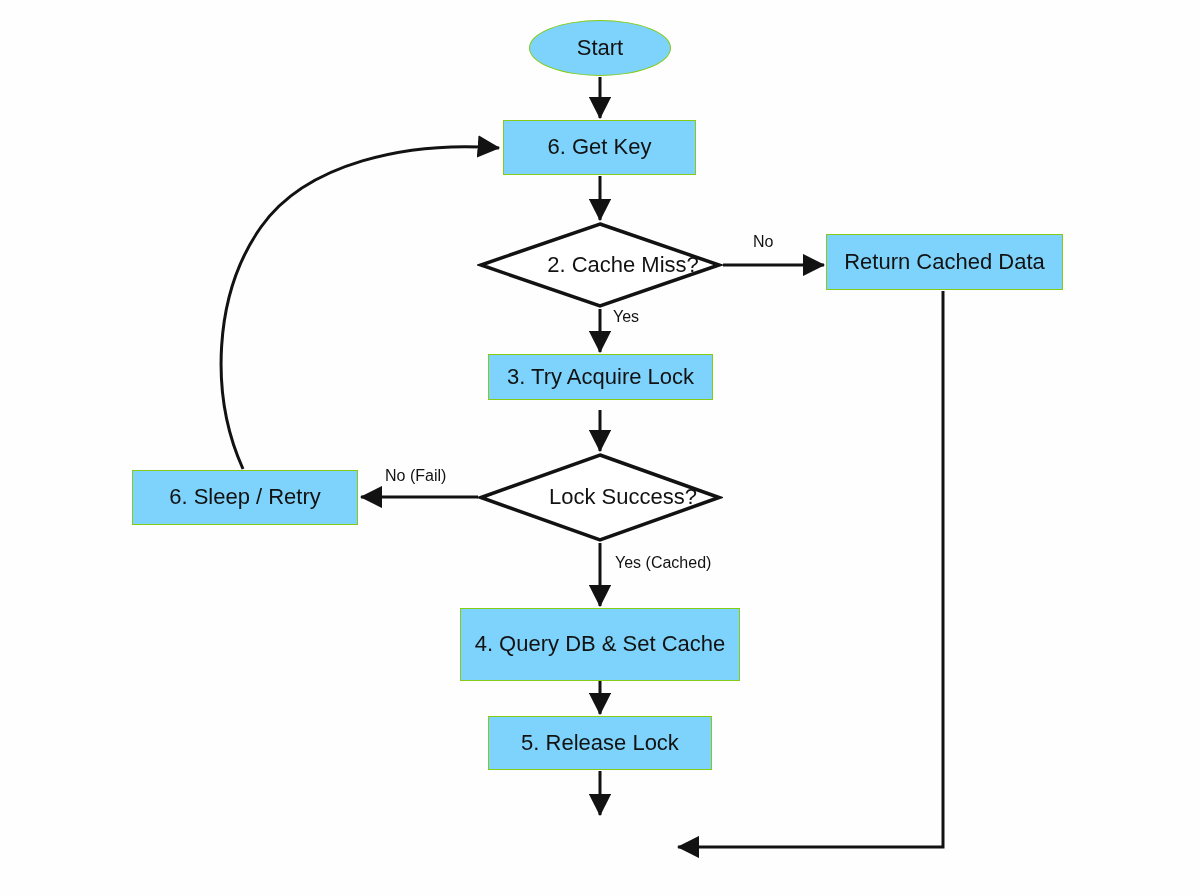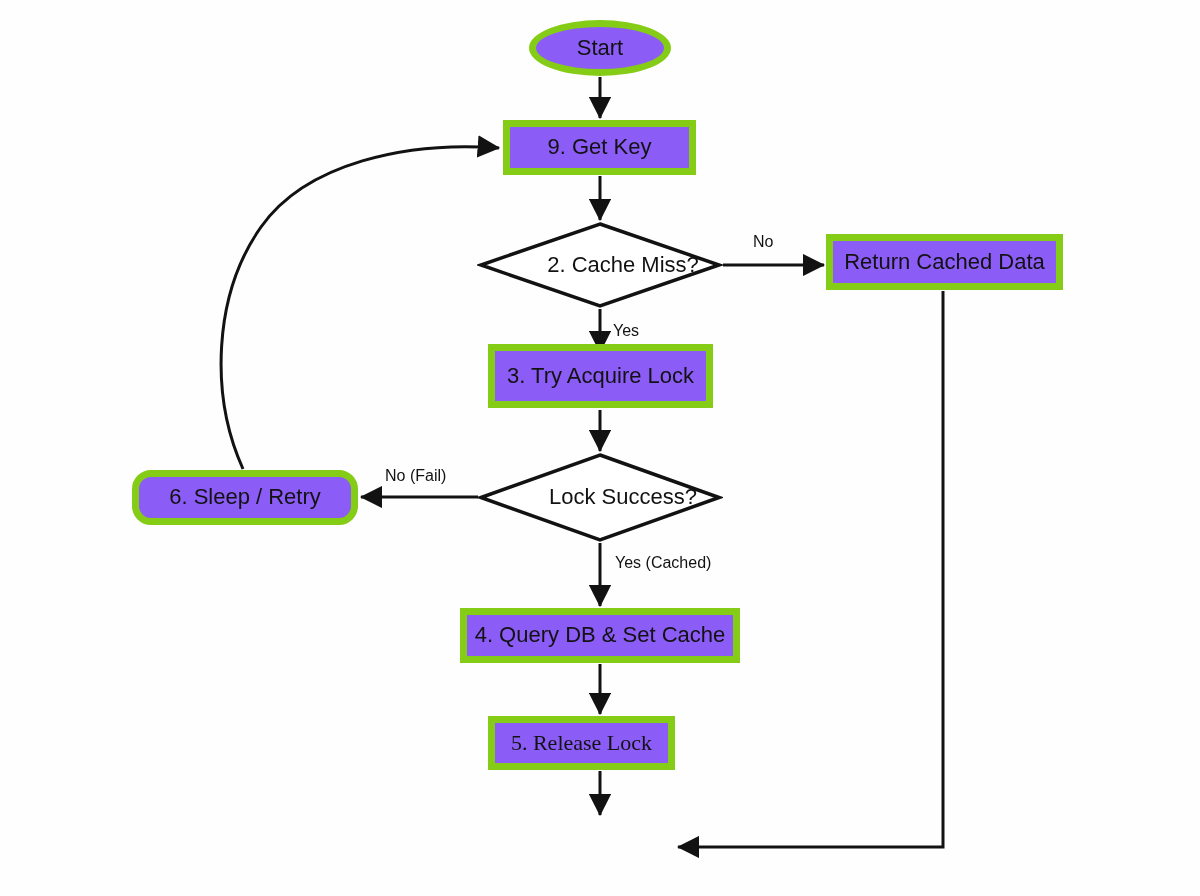--- a/index.html
+++ b/index.html
@@ -10,22 +10,22 @@
     font-family:"Liberation Sans","DejaVu Sans",sans-serif;
     color:#121212;
     overflow:hidden;
   }
   svg.edge-layer{position:absolute;left:0;top:0;width:1200px;height:896px;}
   .node{
     position:absolute;
     box-sizing:border-box;
     display:flex;align-items:center;justify-content:center;
     font-size:22px;line-height:1.1;
-    background:#8b5cf6;
-    border:7px solid #84cc16;
+    background:#7dd3fc;
+    border:1px solid #84cc16;
     text-align:center;
     white-space:nowrap;
   }
   .node.terminator{border-radius:50%;}
   .node.diamond{border:none;background:transparent;}
   .node.diamond svg{position:absolute;left:0;top:0;width:100%;height:100%;}
   .node.diamond .lbl{position:relative;z-index:1;margin-left:46px;}
   .edge-label{
     position:absolute;
     font-size:16px;line-height:1.1;
@@ -57,59 +57,59 @@
       <path d="M943,291 L943,847 L678,847" marker-end="url(#arrow)"></path>
       <path d="M243,469 C210,396 213,295 261,227 C306,163 407,141 499,148" marker-end="url(#arrow)"></path>
     </g>
   </svg>
 
   <div class="node terminator" style="left:529px;top:20px;width:142px;height:56px;">
     <span>Start</span>
   </div>
 
   <div class="node" style="left:503px;top:120px;width:193px;height:55px;">
-    <span>9. Get Key</span>
+    <span>6. Get Key</span>
   </div>
 
   <div class="node diamond" style="left:477px;top:222px;width:246px;height:86px;">
     <svg viewBox="0 0 246 86">
       <polygon points="123,2 242,43 123,84 4,43" fill="#ffffff" stroke="#121212" stroke-width="3.5"></polygon>
     </svg>
     <span class="lbl">2. Cache Miss?</span>
   </div>
 
   <div class="node" style="left:826px;top:234px;width:237px;height:56px;text-align:center;">
     <span>Return Cached Data</span>
   </div>
 
-  <div class="node" style="left:488px;top:344px;width:225px;height:64px;">
+  <div class="node" style="left:488px;top:354px;width:225px;height:46px;">
     <span>3. Try Acquire Lock</span>
   </div>
 
   <div class="node diamond" style="left:477px;top:453px;width:246px;height:89px;">
     <svg viewBox="0 0 246 89">
       <polygon points="123,2 242,44.5 123,87 4,44.5" fill="#ffffff" stroke="#121212" stroke-width="3.5"></polygon>
     </svg>
     <span class="lbl">Lock Success?</span>
   </div>
 
-  <div class="node" style="left:132px;top:470px;width:226px;height:55px;border-radius:19px;">
+  <div class="node" style="left:132px;top:470px;width:226px;height:55px;">
     <span>6. Sleep / Retry</span>
   </div>
 
-  <div class="node" style="left:460px;top:608px;width:280px;height:55px;">
+  <div class="node" style="left:460px;top:608px;width:280px;height:73px;">
     <span>4. Query DB &amp; Set Cache</span>
   </div>
 
-  <div class="node" style="left:488px;top:716px;width:187px;height:54px;font-family:Liberation Serif, serif;">
+  <div class="node" style="left:488px;top:716px;width:224px;height:54px;">
     <span>5. Release Lock</span>
   </div>
 
 
   <div class="edge-label" style="left:753px;top:233px;">No</div>
 
-  <div class="edge-label" style="left:613px;top:322px;">Yes</div>
+  <div class="edge-label" style="left:613px;top:308px;">Yes</div>
 
   <div class="edge-label" style="left:385px;top:467px;text-align:center;">No (Fail)</div>
 
   <div class="edge-label" style="left:615px;top:554px;">Yes (Cached)</div>
 
 </div>
 
 </body></html>

